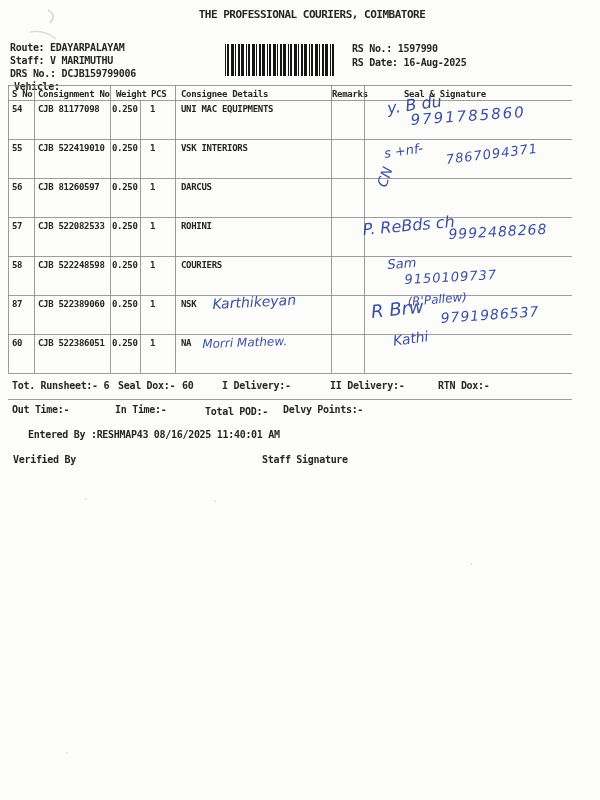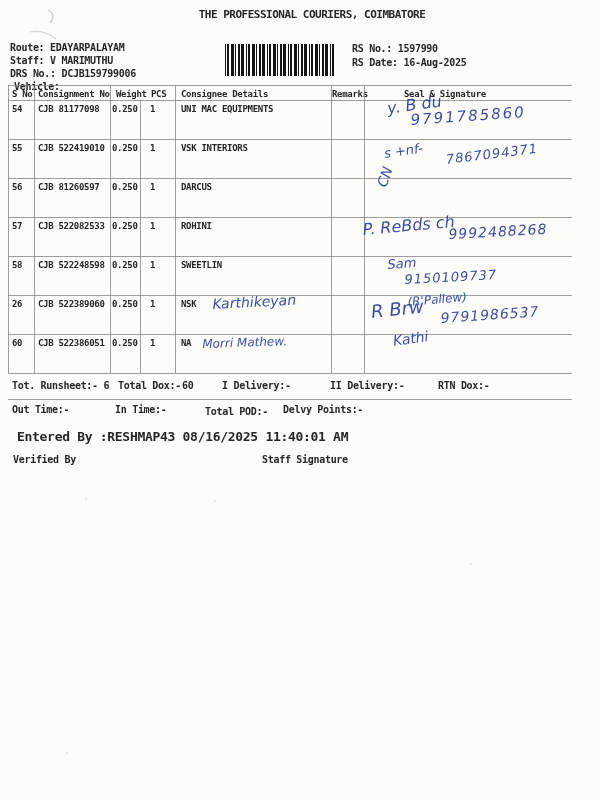--- a/index.html
+++ b/index.html
@@ -126,22 +126,22 @@
       <div class="t sz9" style="left:181px;top:182px">DARCUS</div>
       <div class="t sz9" style="left:12px;top:221px">57</div>
       <div class="t sz9" style="left:38px;top:221px">CJB 522082533</div>
       <div class="t sz9" style="left:112px;top:221px">0.250</div>
       <div class="t sz9" style="left:150px;top:221px">1</div>
       <div class="t sz9" style="left:181px;top:221px">ROHINI</div>
       <div class="t sz9" style="left:12px;top:260px">58</div>
       <div class="t sz9" style="left:38px;top:260px">CJB 522248598</div>
       <div class="t sz9" style="left:112px;top:260px">0.250</div>
       <div class="t sz9" style="left:150px;top:260px">1</div>
-      <div class="t sz9" style="left:181px;top:260px">SWEETLIN</div>
-      <div class="t sz9" style="left:12px;top:299px">26</div>
+      <div class="t sz9" style="left:181px;top:260px">COURIERS</div>
+      <div class="t sz9" style="left:12px;top:299px">87</div>
       <div class="t sz9" style="left:38px;top:299px">CJB 522389060</div>
       <div class="t sz9" style="left:112px;top:299px">0.250</div>
       <div class="t sz9" style="left:150px;top:299px">1</div>
       <div class="t sz9" style="left:181px;top:299px">NSK</div>
       <div class="t sz9" style="left:12px;top:338px">60</div>
       <div class="t sz9" style="left:38px;top:338px">CJB 522386051</div>
       <div class="t sz9" style="left:112px;top:338px">0.250</div>
       <div class="t sz9" style="left:150px;top:338px">1</div>
       <div class="t sz9" style="left:181px;top:338px">NA</div>
       <div class="hand" style="left:386px;top:99px;font-size:16px;letter-spacing:0px;transform:rotate(-8deg);transform-origin:left top">y. B du</div>
@@ -155,32 +155,32 @@
       <div class="hand" style="left:404px;top:272px;font-size:13px;letter-spacing:1px;transform:rotate(-3deg);transform-origin:left top">9150109737</div>
       <div class="hand" style="left:407px;top:295px;font-size:12px;letter-spacing:0px;transform:rotate(-5deg);transform-origin:left top">(R'Pallew)</div>
       <div class="hand" style="left:370px;top:301px;font-size:18px;letter-spacing:0px;transform:rotate(-6deg);transform-origin:left top">R Brw</div>
       <div class="hand" style="left:440px;top:310px;font-size:14px;letter-spacing:1px;transform:rotate(-4deg);transform-origin:left top">9791986537</div>
       <div class="hand" style="left:392px;top:333px;font-size:14px;letter-spacing:0px;transform:rotate(-8deg);transform-origin:left top">Kathi</div>
       <div class="hand" style="left:212px;top:296px;font-size:14px;transform:rotate(-3deg);transform-origin:left top">Karthikeyan</div>
       <div class="hand" style="left:202px;top:337px;font-size:12px;transform:rotate(-2deg);transform-origin:left top">Morri Mathew.</div>
     </div>
 
   <div class="t sz10m" style="left:12px;top:380px">Tot. Runsheet:- 6</div>
-  <div class="t sz10m" style="left:118px;top:380px">Total Dox:-</div>
+  <div class="t sz10m" style="left:118px;top:380px">Seal Dox:-</div>
   <div class="t sz10m" style="left:182px;top:380px">60</div>
   <div class="t sz10m" style="left:222px;top:380px">I Delivery:-</div>
   <div class="t sz10m" style="left:330px;top:380px">II Delivery:-</div>
   <div class="t sz10m" style="left:438px;top:380px">RTN Dox:-</div>
 
   <div class="t sz10m" style="left:12px;top:404px">Out Time:-</div>
   <div class="t sz10m" style="left:115px;top:404px">In Time:-</div>
   <div class="t sz10m" style="left:205px;top:406px">Total POD:-</div>
   <div class="t sz10m" style="left:283px;top:404px">Delvy Points:-</div>
 
-  <div class="t sz9" style="left:17px;top:429px;font-size:13px">Entered By :RESHMAP43 08/16/2025 11:40:01 AM</div>
+  <div class="t sz9" style="left:28px;top:429px;font-size:10px">Entered By :RESHMAP43 08/16/2025 11:40:01 AM</div>
 
   <div class="t sz10m" style="left:13px;top:454px">Verified By</div>
   <div class="t sz10m" style="left:262px;top:454px">Staff Signature</div>
 
   <div class="speck" style="left:85px;top:498px"></div>
   <div class="speck" style="left:214px;top:500px"></div>
   <div class="speck" style="left:470px;top:563px"></div>
   <div class="speck" style="left:66px;top:752px"></div>
 </div>
 

